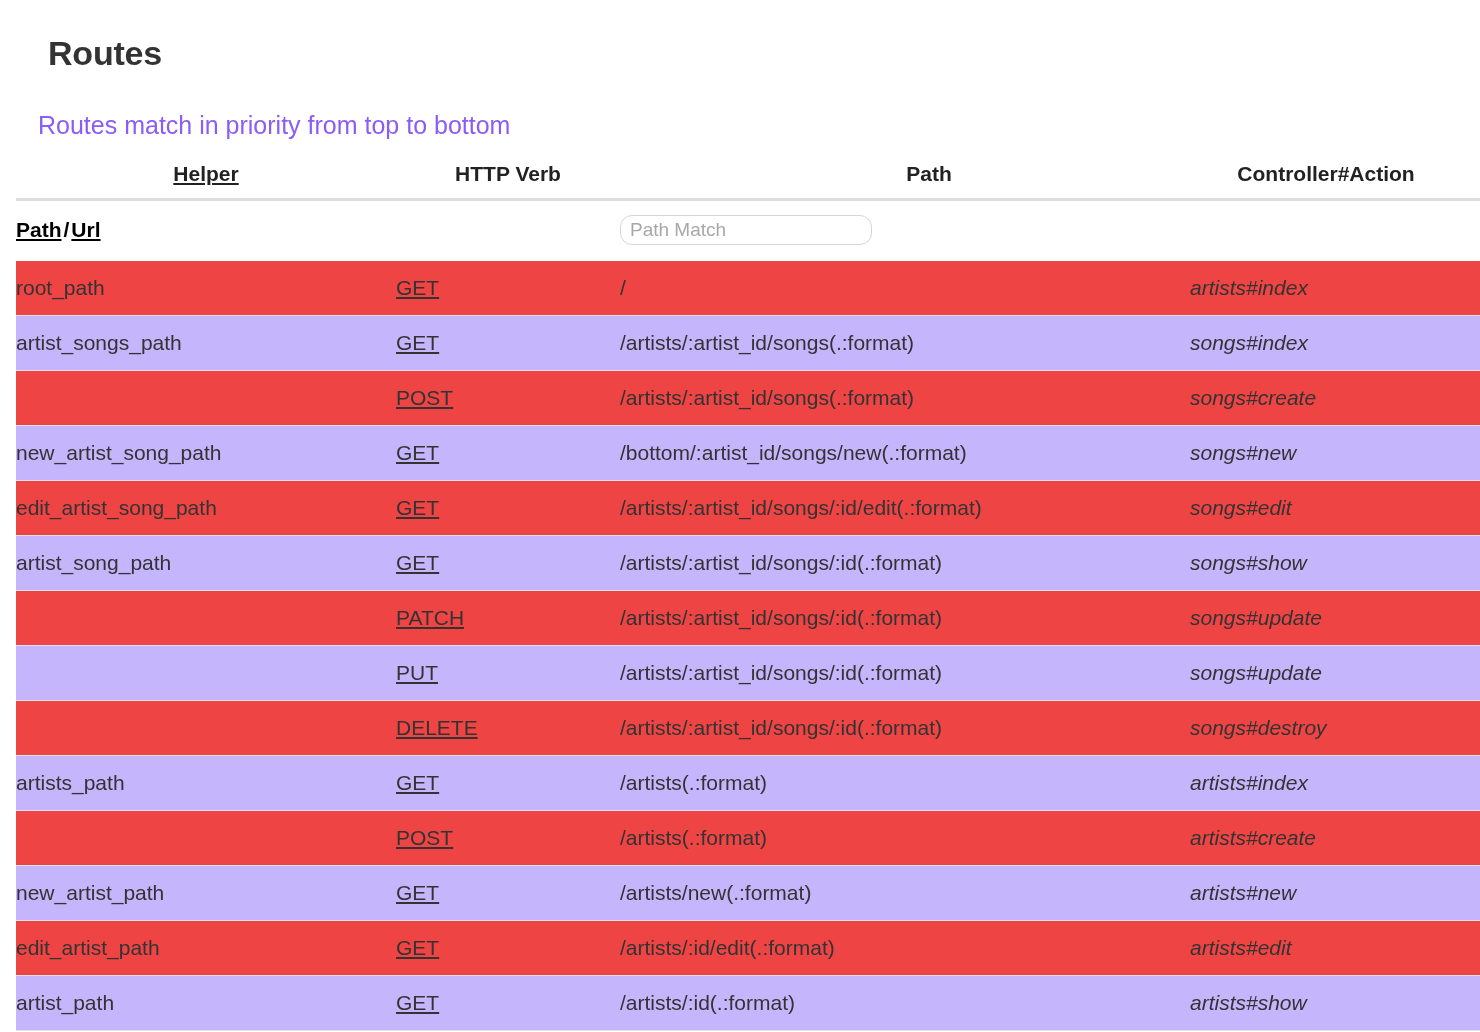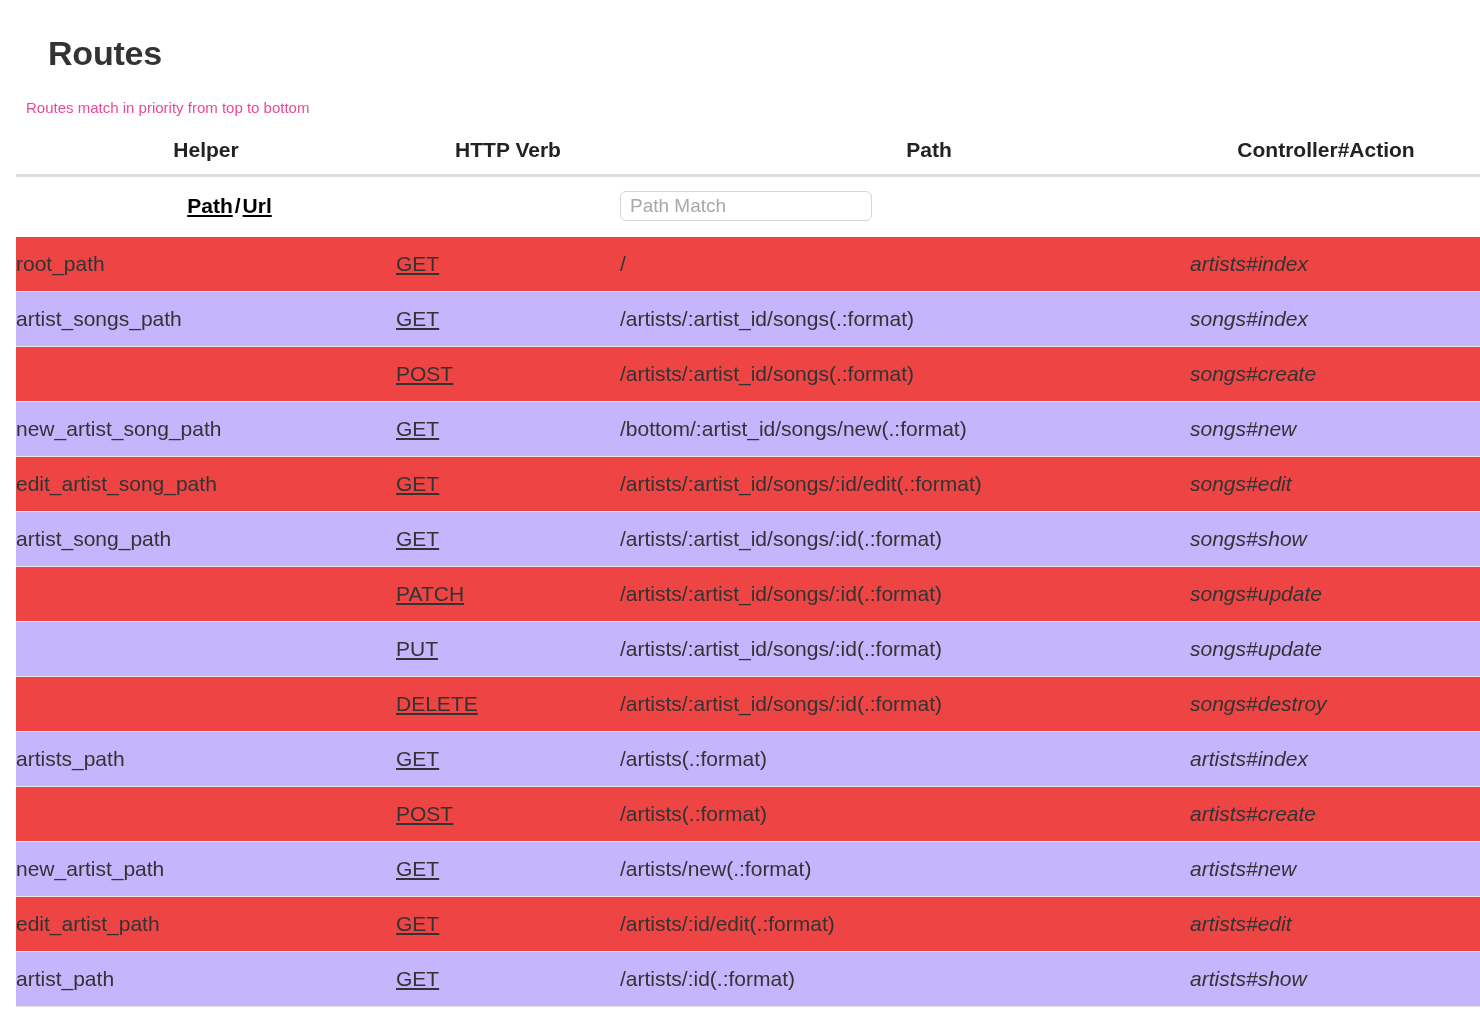--- a/index.html
+++ b/index.html
@@ -19,23 +19,23 @@
   }
   .page-title {
     font-size: 34px;
     font-weight: bold;
     color: #333333;
     margin: 0;
     padding: 18px 0 0 32px;
     letter-spacing: -0.2px;
   }
   .subtitle {
-    font-size: 15px;
-    color: #ec4899;
-    margin: 0;
+    font-size: 25px;
+    color: #8b5cf6;
+    margin: 12px;
     padding: 26px 0 0 10px;
     font-weight: normal;
   }
   table.routes {
     width: 1480px;
     border-collapse: collapse;
     margin-top: 22px;
     table-layout: fixed;
   }
   table.routes col.c-helper { width: 380px; }
@@ -45,38 +45,36 @@
 
   thead th {
     font-size: 21px;
     font-weight: bold;
     color: #222222;
     text-align: center;
     padding: 0 0 12px 0;
     border-bottom: 3px solid #dddddd;
     vertical-align: bottom;
   }
-  thead th.th-helper { text-align: center; padding-right: 0px; }
+  thead th.th-helper { text-align: center; padding-right: 0px; text-decoration: underline; }
   thead th.th-verb   { text-align: center; }
   thead th.th-path   { text-align: center; padding-left: 48px;}
   thead th.th-ctrl   { padding-right: 34px; }
 
   tr.search-row td {
     background: #ffffff;
     padding: 14px 0 16px 0;
     border-bottom: none;
   }
   .pathurl {
     font-size: 21px;
     font-weight: bold;
     color: #000000;
-    text-align: center;
     white-space: nowrap;
     padding-right: 0px;
-    margin-left: 47px;
   }
   .pathurl a {
     color: #000000;
     text-decoration: underline;
     font-weight: bold;
   }
   .pathurl .sep {
     text-decoration: none;
     padding: 0 2px;
   }
@@ -84,21 +82,21 @@
     padding-left: 104px;
   }
   input.path-search {
     width: 252px;
     height: 30px;
     box-sizing: border-box;
     font-size: 19px;
     font-family: "Liberation Sans", sans-serif;
     color: #333333;
     border: 1px solid #d6d6d6;
-    border-radius: 6px;
+    border-radius: 12px;
     padding: 3px 9px;
     background: #ffffff;
     outline: none;
   }
   input.path-search::placeholder {
     color: #a8a8a8;
   }
 
   tbody.route-rows tr {
     height: 54px;

